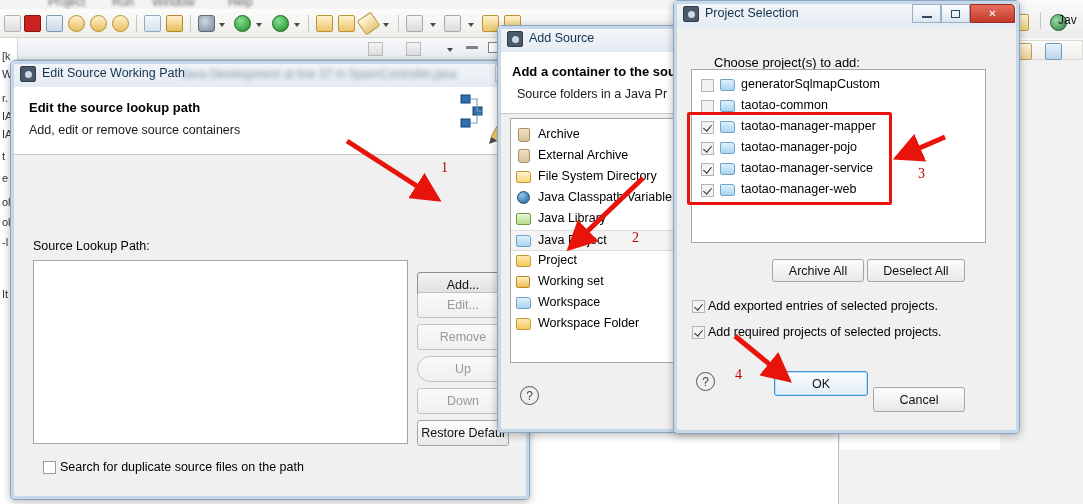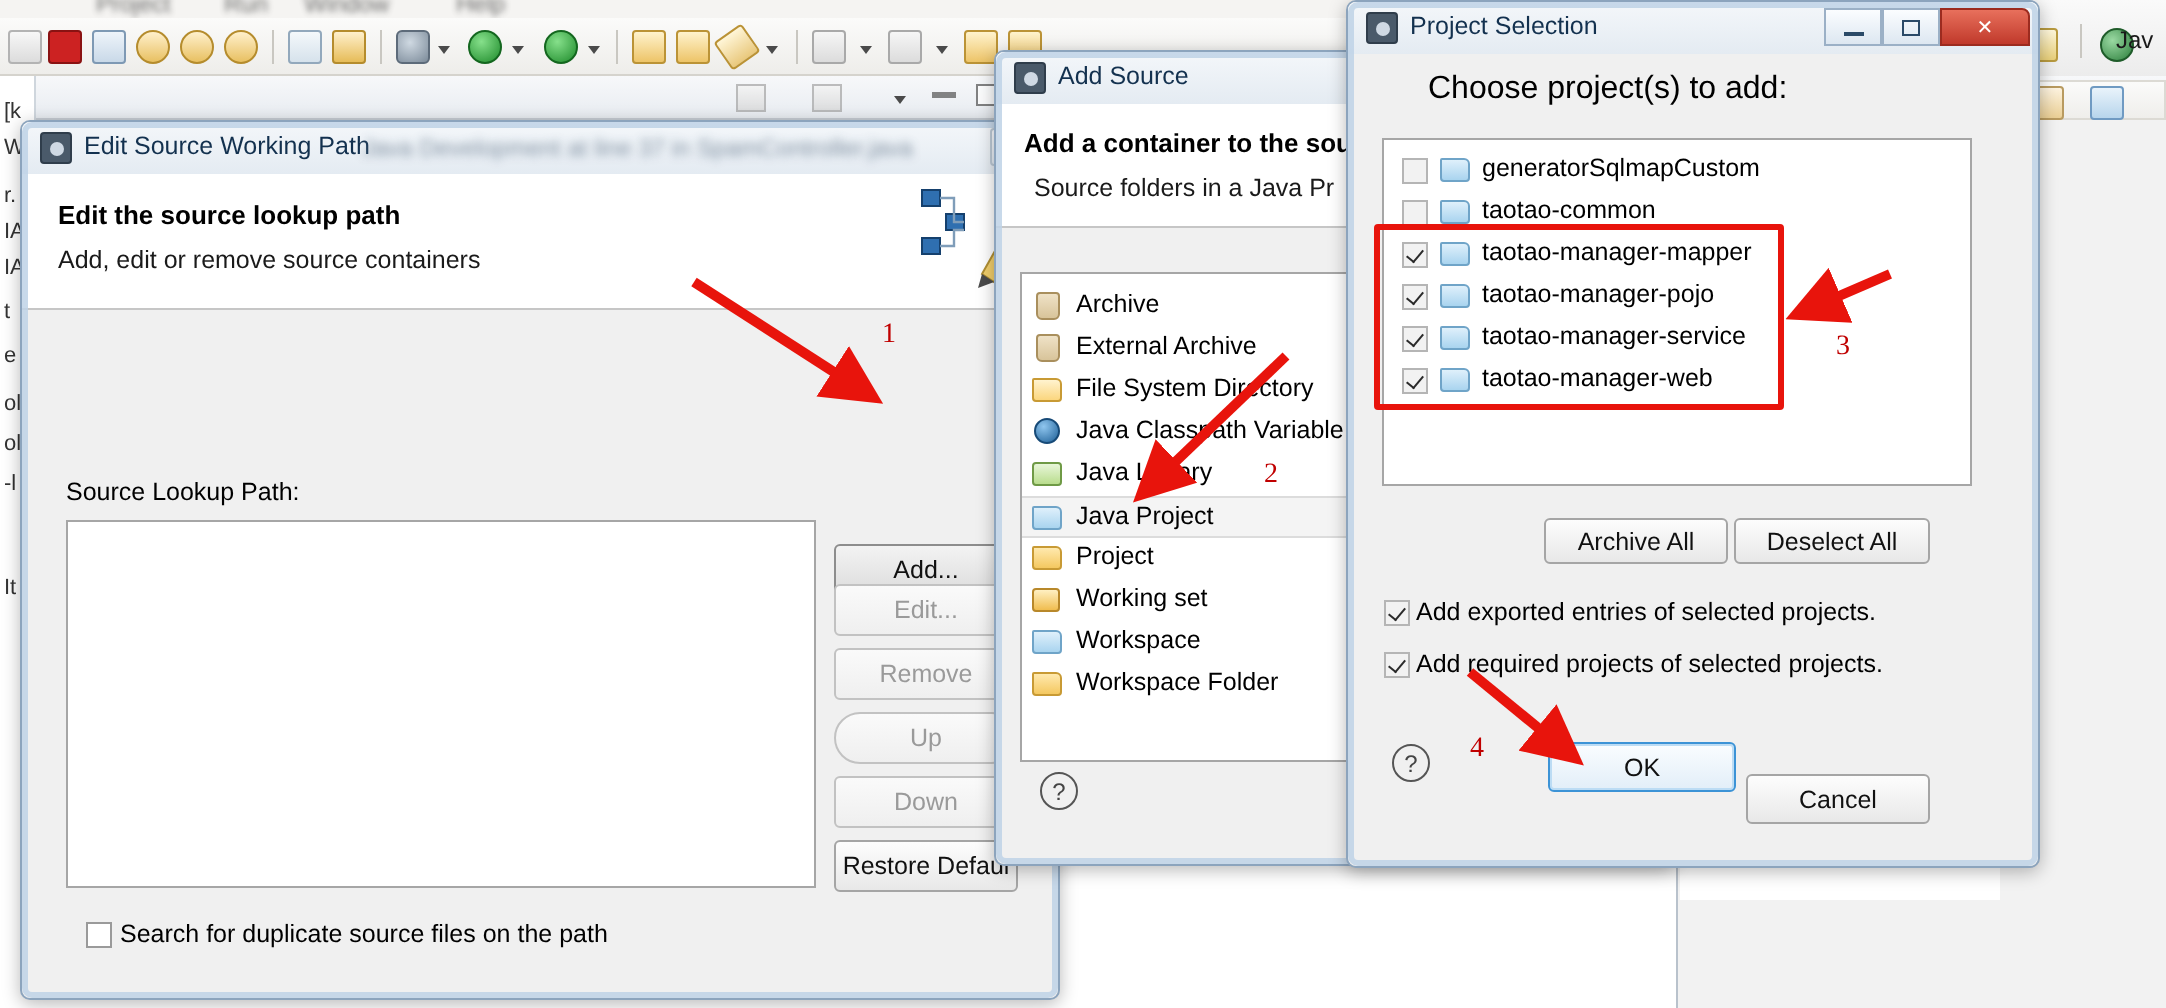--- a/index.html
+++ b/index.html
@@ -360,21 +360,21 @@
     <div class="dlg-title">
       <span class="dlg-icon"></span>
       <span class="tt">Add Source</span>
     </div>
 
     <div class="dlg-head" style="top:26px; height:62px;">
       <div class="h1" style="left:14px; top:12px;">Add a container to the sou</div>
       <div class="h2" style="left:19px; top:35px;">Source folders in a Java Pr</div>
     </div>
 
-    <div class="listbox" style="left:12px; top:110px; width:316px; height:245px;padding-left:26px;">
+    <div class="listbox" style="left:12px; top:92px; width:316px; height:245px;padding-left:26px;">
       <div class="li" style="top:6px;">
         <span class="icn ic-jar"></span>
         <span class="txt">Archive</span>
       </div>
       <div class="li" style="top:27px;">
         <span class="icn ic-jar"></span>
         <span class="txt">External Archive</span>
       </div>
       <div class="li" style="top:48px;">
         <span class="icn ic-folder open"></span>
@@ -424,21 +424,21 @@
           </div>
         <div class="wbtn">
             <span class="wbar-max"></span>
           </div>
         <div class="wbtn close">
             <span>✕</span>
           </div>
       </div>
     </div>
 
-    <div class="lbl" style="left:40px; top:35px; font-size:16px;">Choose project(s) to add:</div>
+    <div class="lbl" style="left:40px; top:54px; font-size:13px;">Choose project(s) to add:</div>
 
     <div class="listbox" style="left:17px; top:68px; width:295px; height:174px;">
       <div class="li" style="top:5px;">
         <span class="chk dim" style="left:9px; top:4px;"></span>
         <span class="icn ic-folder blue" style="left:28px;"></span>
         <span class="txt" style="left:49px;">generatorSqlmapCustom</span>
       </div>
       <div class="li" style="top:26px;">
         <span class="chk dim" style="left:9px; top:4px;"></span>
         <span class="icn ic-folder blue" style="left:28px;"></span>

